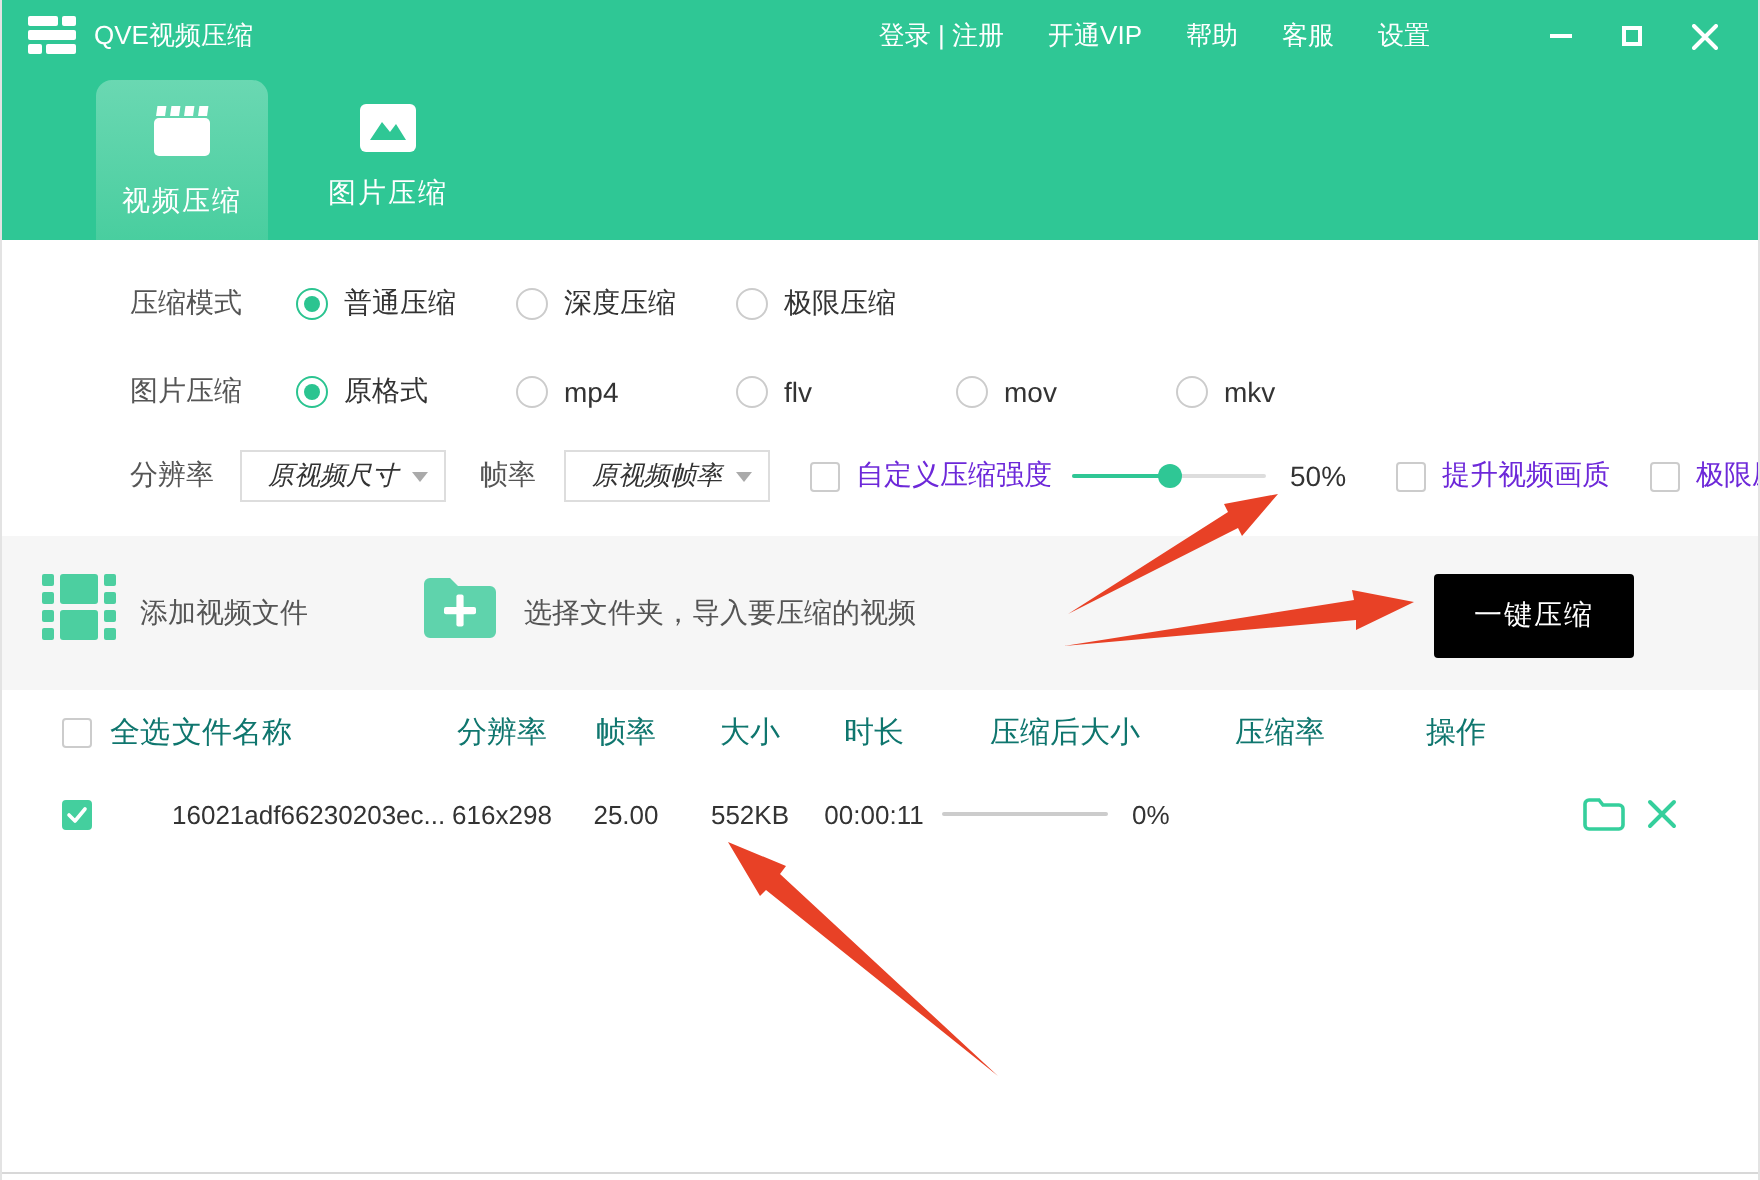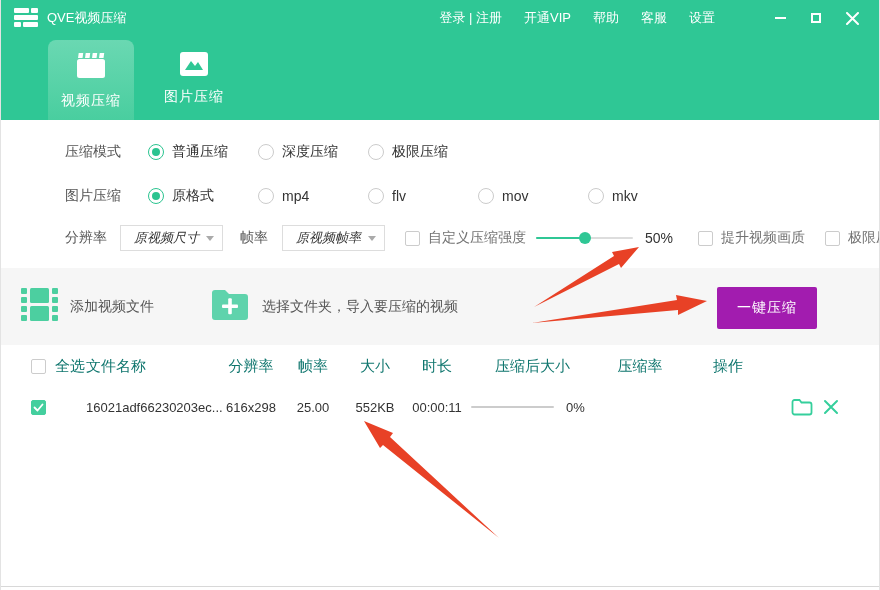--- a/index.html
+++ b/index.html
@@ -41,35 +41,35 @@
 
   .dd { width:103px; height:26px; border:1px solid #ddd; background:#fff; display:flex; align-items:center;
         justify-content:center; position:relative; cursor:pointer; }
   .dd-value { font-size:13px; color:#333; margin-right:10px;font-style:italic; }
   .dd-caret { position:absolute; right:8px; width:0; height:0; border-left:4px solid transparent;
               border-right:4px solid transparent; border-top:5px solid #aaa; }
   .inline-label { font-size:14px; color:#555; }
 
   .checkbox { width:15px; height:15px; border:1px solid #ccc; border-radius:2px; background:#fff; flex:0 0 15px; cursor:pointer; }
   .checkbox.checked { background:#44cf9e; border-color:#44cf9e; position:relative; }
-  .cb-label { margin-left:8px; font-size:14px; color:#737373; }
+  .cb-label { margin-left:8px; font-size:14px; color:#6d28d9; }
 
   .slider { position:relative; width:97px; height:14px; margin-left:10px; cursor:pointer; }
   .slider-track { position:absolute; top:6px; left:0; width:100%; height:2px; background:#ddd; border-radius:1px; }
   .slider-fill { position:absolute; top:6px; left:0; width:50%; height:2px; background:#2fc795; border-radius:1px; }
   .slider-thumb { position:absolute; top:1px; left:calc(50% - 6px); width:12px; height:12px; border-radius:50%; background:#2fc795; }
   .slider-pct { margin-left:12px; font-size:14px; color:#333; }
 
   
   .action-band { position:absolute; top:268px; left:0; width:100%; height:77px; background:#f6f6f6;
                  display:flex; align-items:center; }
   .action-group { display:flex; align-items:center; cursor:pointer; }
   .g1 { margin-left:20px; } .g2 { margin-left:56px; }
   .action-text { margin-left:12px; font-size:14px; color:#555; }
-  .compress-btn { position:absolute; right:62px; top:19px; width:100px; height:42px; background:#a21caf;
+  .compress-btn { position:absolute; right:62px; top:19px; width:100px; height:42px; background:#000000;
                   color:#fff; font-size:14px; border:none; border-radius:2px; display:flex; align-items:center;
                   justify-content:center; cursor:pointer; letter-spacing:1px; }
 
   
   .tbl-grid { display:grid; grid-template-columns:20px 35px 137px 56px 68px 56px 68px 123px 92px 84px 1fr;
               align-items:center; padding:0 20px 0 30px; }
   .tbl-header { position:absolute; top:345px; left:0; width:100%; height:43px; font-size:15px; color:#0f766e; }
   .tbl-row { position:absolute; top:388px; left:0; width:100%; height:38px; font-size:13px; color:#333; }
   .cell-c { text-align:center; }
   .cell-name { text-align:left; padding-right:6px; white-space:nowrap; overflow:hidden; }

